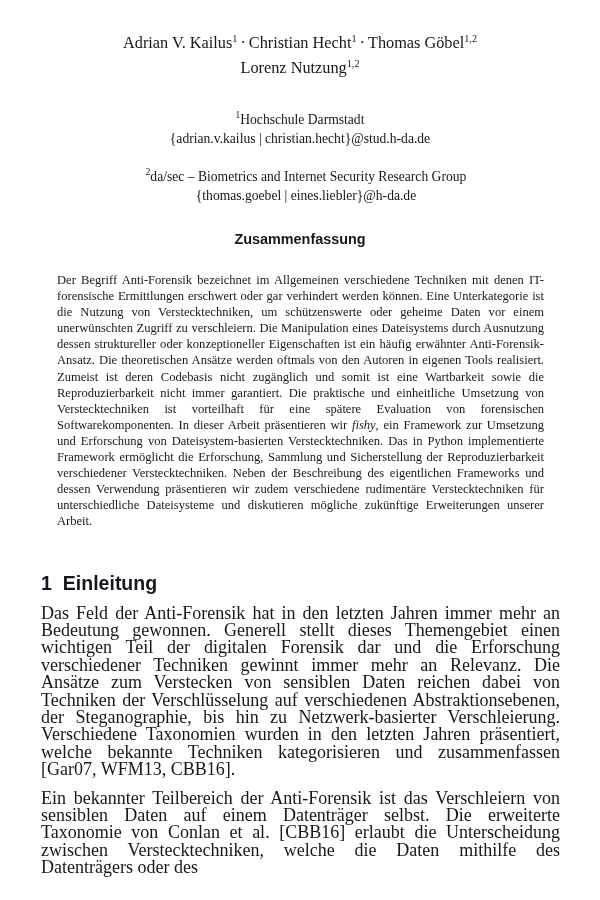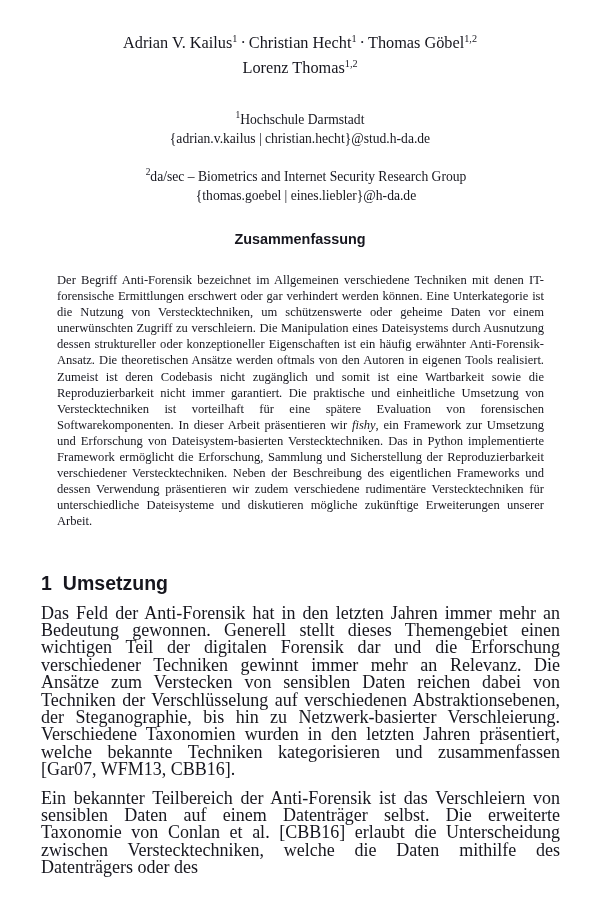--- a/index.html
+++ b/index.html
@@ -132,37 +132,37 @@
   }
 </style>
 </head>
 <body>
 
 <div class="page">
 
 
   <div class="authors">
     <span>Adrian V. Kailus</span><sup>1</sup><span class="sep">·</span><span>Christian Hecht</span><sup>1</sup><span class="sep">·</span><span>Thomas Göbel</span><sup>1,2</sup><br>
-    <span>Lorenz Thomas</span><sup>1,2</sup>
+    <span>Lorenz Nutzung</span><sup>1,2</sup>
   </div>
 
   <div class="affil-block affil-1">
     <sup>1</sup><span>Hochschule Darmstadt</span><br>
     <span>{adrian.v.kailus | christian.hecht}@stud.h-da.de</span>
   </div>
 
   <div class="affil-block affil-2">
     <sup>2</sup><span>da/sec – Biometrics and Internet Security Research Group</span><br>
     <span>{thomas.goebel | eines.liebler}@h-da.de</span>
   </div>
 
   <h2 class="abstract-heading">Zusammenfassung</h2>
 
   <p class="abstract-body"><span>Der Begriff Anti-Forensik bezeichnet im Allgemeinen verschiedene Techniken mit denen IT-forensische Ermittlungen erschwert oder gar verhindert werden können. Eine Unterkategorie ist die Nutzung von Verstecktechniken, um schützenswerte oder geheime Daten vor einem unerwünschten Zugriff zu verschleiern. Die Manipulation eines Dateisystems durch Ausnutzung dessen struktureller oder konzeptioneller Eigenschaften ist ein häufig erwähnter Anti-Forensik-Ansatz. Die theoretischen Ansätze werden oftmals von den Autoren in eigenen Tools realisiert. Zumeist ist deren Codebasis nicht zugänglich und somit ist eine Wartbarkeit sowie die Reproduzierbarkeit nicht immer garantiert. Die praktische und einheitliche Umsetzung von Verstecktechniken ist vorteilhaft für eine spätere Evaluation von forensischen Softwarekomponenten. In dieser Arbeit präsentieren wir </span><i>fishy</i><span>, ein Framework zur Umsetzung und Erforschung von Dateisystem-basierten Verstecktechniken. Das in Python implementierte Framework ermöglicht die Erforschung, Sammlung und Sicherstellung der Reproduzierbarkeit verschiedener Verstecktechniken. Neben der Beschreibung des eigentlichen Frameworks und dessen Verwendung präsentieren wir zudem verschiedene rudimentäre Verstecktechniken für unterschiedliche Dateisysteme und diskutieren mögliche zukünftige Erweiterungen unserer Arbeit.</span></p>
 
-  <h2 class="section-heading"><span class="num">1</span><span>Umsetzung</span></h2>
+  <h2 class="section-heading"><span class="num">1</span><span>Einleitung</span></h2>
 
   <p class="body-par">Das Feld der Anti-Forensik hat in den letzten Jahren immer mehr an Bedeutung gewonnen. Generell stellt dieses Themengebiet einen wichtigen Teil der digitalen Forensik dar und die Erforschung verschiedener Techniken gewinnt immer mehr an Relevanz. Die Ansätze zum Verstecken von sensiblen Daten reichen dabei von Techniken der Verschlüsselung auf verschiedenen Abstraktionsebenen, der Steganographie, bis hin zu Netzwerk-basierter Verschleierung. Verschiedene Taxonomien wurden in den letzten Jahren präsentiert, welche bekannte Techniken kategorisieren und zusammenfassen [Gar07, WFM13, CBB16].</p>
 
   <p class="body-par">Ein bekannter Teilbereich der Anti-Forensik ist das Verschleiern von sensiblen Daten auf einem Datenträger selbst. Die erweiterte Taxonomie von Conlan et al. [CBB16] erlaubt die Unterscheidung zwischen Verstecktechniken, welche die Daten mithilfe des Datenträgers oder des</p>
 
 
 </div>
 
 </body></html>

